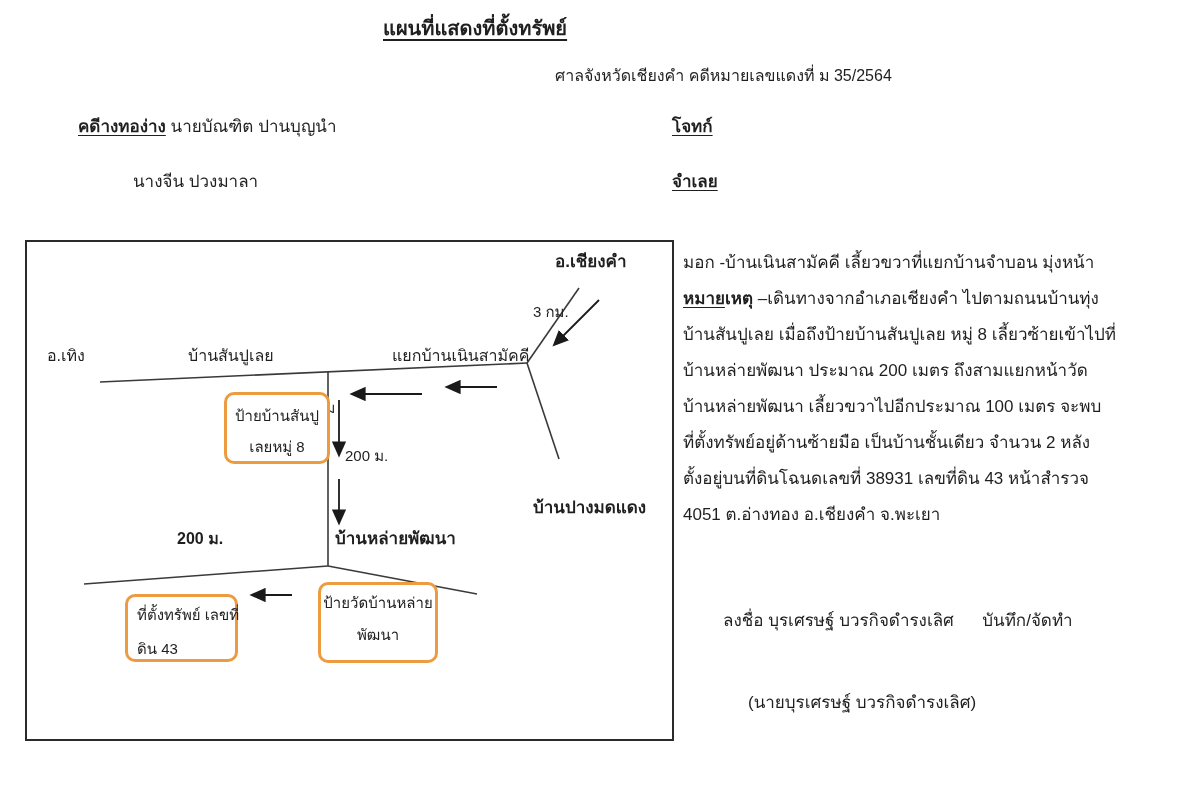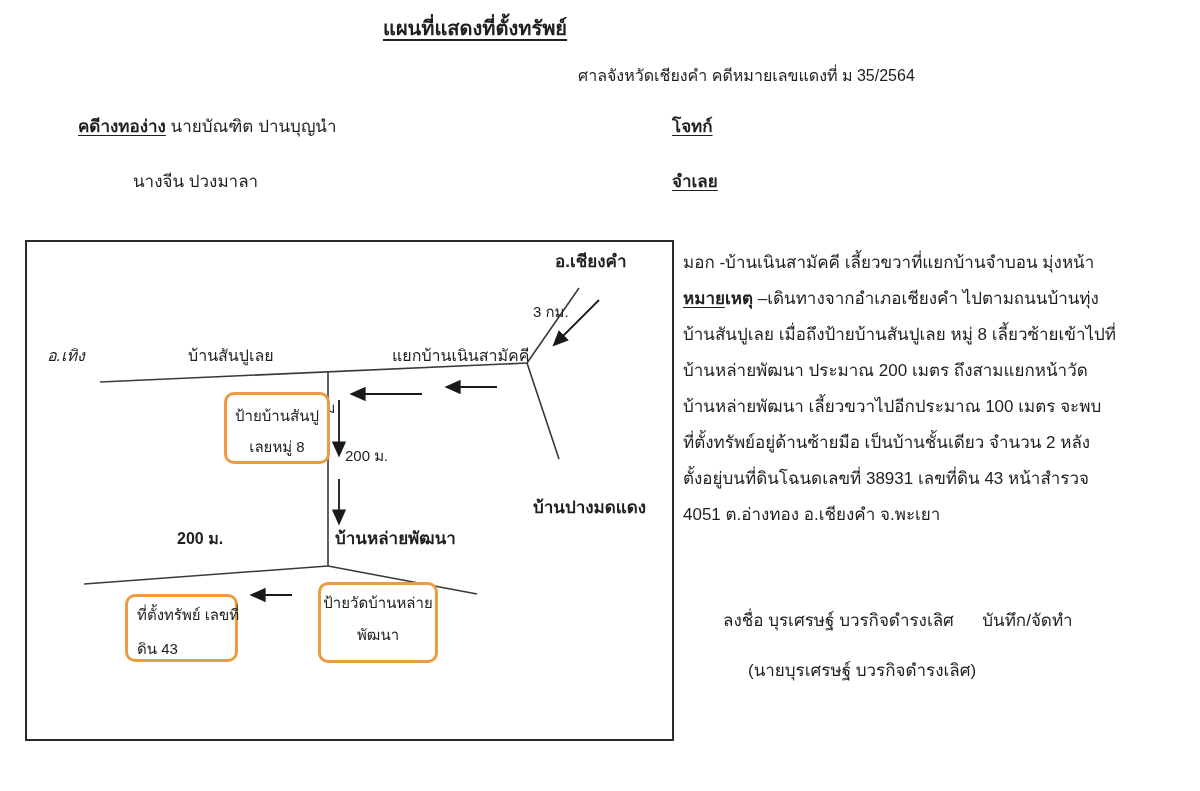--- a/index.html
+++ b/index.html
@@ -19,21 +19,21 @@
     background: #ffffff;
   }
   .abs { position: absolute; }
   .b { font-weight: bold; }
   .u { text-decoration: underline; text-underline-offset: 3px; }
   .title {
     left: 383px; top: 12px;
     font-size: 20px; font-weight: bold;
     text-decoration: underline; text-underline-offset: 4px;
   }
-  .court-line { left: 555px; top: 63px; font-size: 16px; margin-left: 23px; }
+  .court-line { left: 555px; top: 63px; font-size: 16px; }
   .case-row1 { left: 78px; top: 112px; font-size: 17px; }
   .case-row2 { left: 133px; top: 167px; font-size: 17px; }
   .role-plaintiff { left: 672px; top: 112px; font-size: 17px; font-weight: bold; text-decoration: underline; text-underline-offset: 3px; }
   .role-defendant { left: 672px; top: 167px; font-size: 17px; font-weight: bold; text-decoration: underline; text-underline-offset: 3px; }
 
   .map-frame {
     left: 25px; top: 240px;
     width: 645px; height: 497px;
     border: 2px solid #2a2a2a;
     background: #ffffff;
@@ -52,21 +52,21 @@
     box-sizing: border-box;
     font-size: 15px;
     z-index: 2;
     margin-left: 26px;
   }
   .obox .bl { position: absolute; white-space: nowrap; }
 
   .note-block { left: 683px; top: 245px; width: 512px; font-size: 17px; line-height: 36px; }
   .note-line { white-space: nowrap; }
   .sig1 { left: 723px; top: 606px; font-size: 17px; white-space: pre; }
-  .sig2 { left: 748px; top: 656px; font-size: 17px; white-space: pre; }
+  .sig2 { left: 748px; top: 688px; font-size: 17px; white-space: pre; }
 </style>
 </head>
 <body>
 
 <div class="page">
 
   <div class="abs title">แผนที่แสดงที่ตั้งทรัพย์</div>
   <div class="abs court-line">ศาลจังหวัดเชียงคำ คดีหมายเลขแดงที่ ม 35/2564</div>
 
   <div class="abs case-row1">
@@ -97,21 +97,21 @@
       <line x1="572" y1="58" x2="528" y2="102" stroke="#1a1a1a" stroke-width="1.8" marker-end="url(#ah)"></line>
       <line x1="470" y1="145" x2="421" y2="145" stroke="#1a1a1a" stroke-width="1.8" marker-end="url(#ah)"></line>
       <line x1="395" y1="152" x2="326" y2="152" stroke="#1a1a1a" stroke-width="1.8" marker-end="url(#ah)"></line>
       <line x1="312" y1="158" x2="312" y2="212" stroke="#1a1a1a" stroke-width="1.8" marker-end="url(#ah)"></line>
       <line x1="312" y1="237" x2="312" y2="280" stroke="#1a1a1a" stroke-width="1.8" marker-end="url(#ah)"></line>
       <line x1="265" y1="353" x2="226" y2="353" stroke="#1a1a1a" stroke-width="1.8" marker-end="url(#ah)"></line>
     </svg>
 
     <div class="mlabel b fs17" style="left:528px; top:5px;">อ.เชียงคำ</div>
     <div class="mlabel fs15" style="left:506px; top:58px;">3 กม.</div>
-    <div class="mlabel fs16" style="left:20px;  top:101px;font-style:italic;">อ.เทิง</div>
+    <div class="mlabel fs16" style="left:20px;  top:101px;">อ.เทิง</div>
     <div class="mlabel fs16" style="left:161px; top:101px;">บ้านสันปูเลย</div>
     <div class="mlabel fs16" style="left:365px; top:101px;">แยกบ้านเนินสามัคคี</div>
     <div class="mlabel fs15" style="left:277px; top:154px; z-index:1;">2 กม</div>
     <div class="mlabel fs15" style="left:318px; top:202px;">200 ม.</div>
     <div class="mlabel b fs16" style="left:150px; top:284px;">200 ม.</div>
     <div class="mlabel b fs17" style="left:308px; top:282px;">บ้านหล่ายพัฒนา</div>
     <div class="mlabel b fs17" style="left:506px; top:251px;">บ้านปางมดแดง</div>
 
     <div class="obox" style="left:171px; top:150px; width:106px; height:72px;">
       <div class="bl" style="left:50%; transform:translateX(-50%); top:9px;">ป้ายบ้านสันปู</div>

